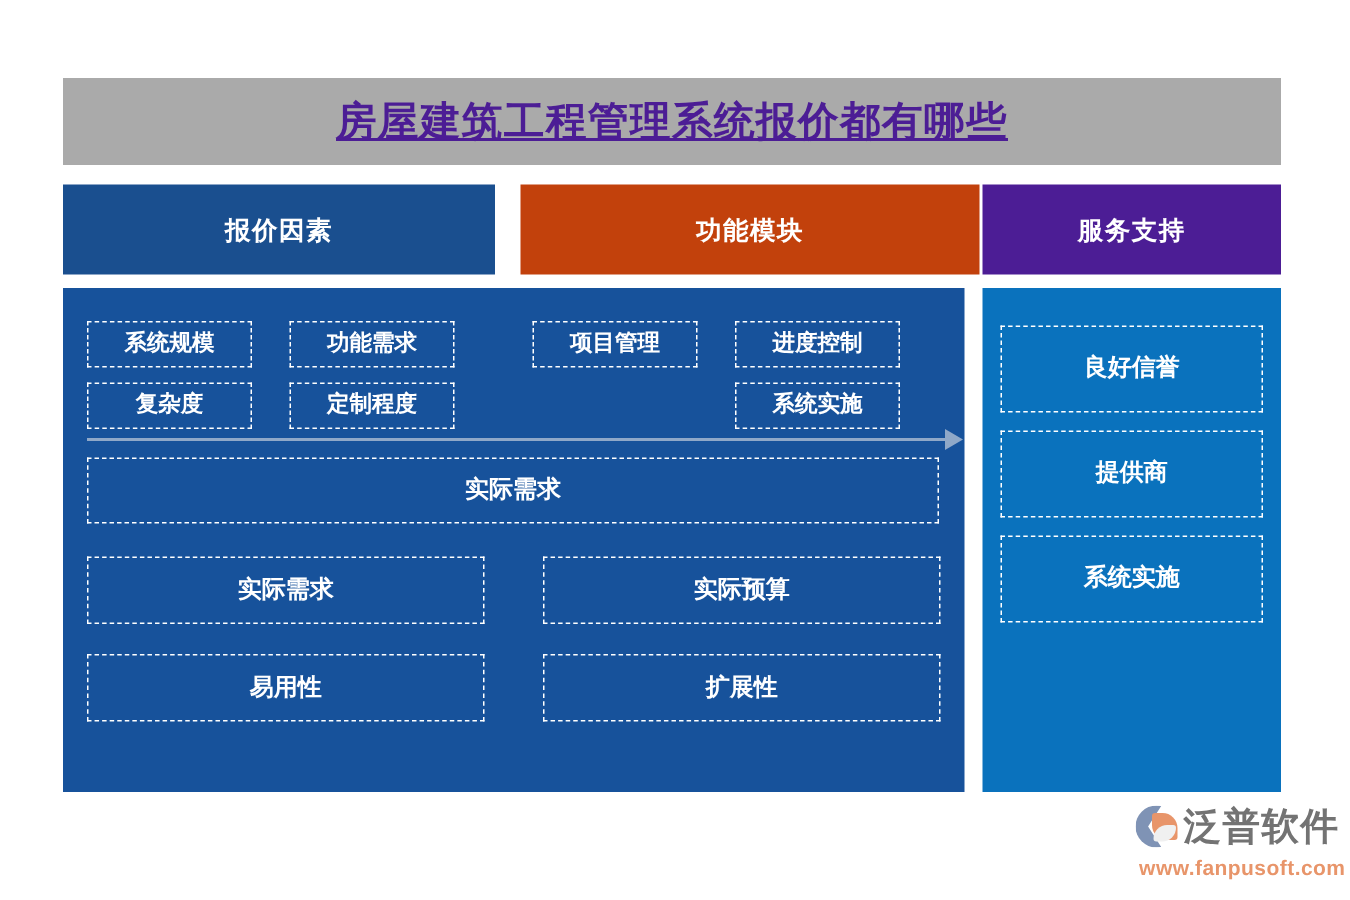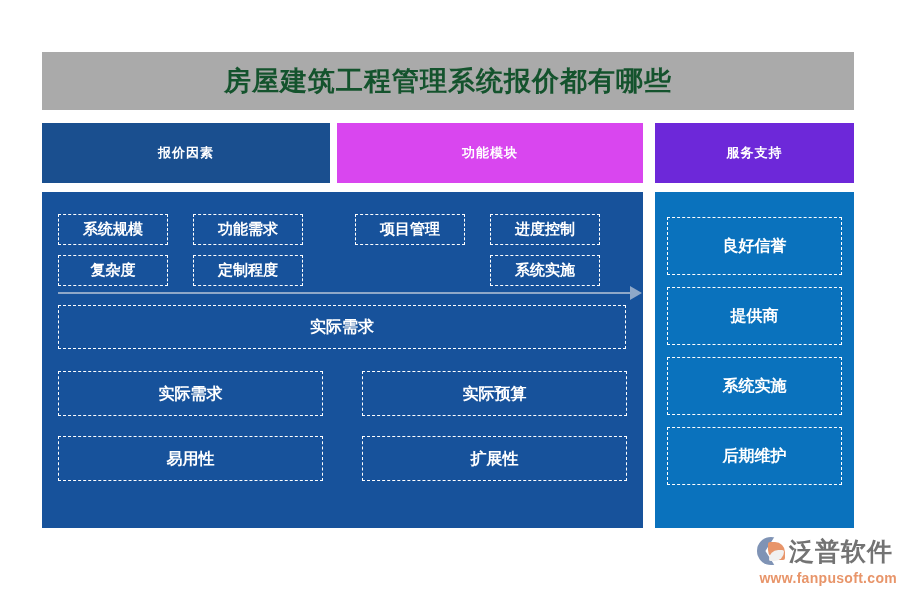--- a/index.html
+++ b/index.html
@@ -27,43 +27,44 @@
     left: 42px;
     top: 52px;
     width: 812px;
     height: 58px;
     background: #aaaaaa;
     display: flex;
     align-items: center;
     justify-content: center;
   }
   .title-text {
-    color: #14532d;
+    color: #4c1d95;
     font-size: 27px;
     font-weight: bold;
     letter-spacing: 1px;
     white-space: nowrap;
+    text-decoration: underline;
   }
 
   
   .tab {
     position: absolute;
     top: 123px;
     height: 60px;
     display: flex;
     align-items: center;
     justify-content: center;
     color: #ffffff;
-    font-size: 13px;
+    font-size: 17px;
     font-weight: bold;
     letter-spacing: 1px;
   }
   .tab-1 { left: 42px;  width: 288px; background: #1a4f8f; }
-  .tab-2 { left: 337px; width: 306px; background: #d946ef; }
-  .tab-3 { left: 655px; width: 199px; background: #6d28d9; }
+  .tab-2 { left: 347px; width: 306px; background: #c2410c; }
+  .tab-3 { left: 655px; width: 199px; background: #4c1d95; }
 
   
   .panel-left {
     position: absolute;
     left: 42px;
     top: 192px;
     width: 601px;
     height: 336px;
     background: #17529b;
   }
@@ -236,21 +237,20 @@
   <div class="dbox pair-box pair-left  pair-row1">实际需求</div>
   <div class="dbox pair-box pair-right pair-row1">实际预算</div>
   <div class="dbox pair-box pair-left  pair-row2">易用性</div>
   <div class="dbox pair-box pair-right pair-row2">扩展性</div>
 
   <div class="panel-right"></div>
 
   <div class="dbox right-box rb-1">良好信誉</div>
   <div class="dbox right-box rb-2">提供商</div>
   <div class="dbox right-box rb-3">系统实施</div>
-  <div class="dbox right-box rb-4">后期维护</div>
 
   <div class="logo">
     <div class="logo-row">
       <div class="logo-mark">
         <div class="crescent"></div>
         <div class="leaf"></div>
         <div class="leaf-b"></div>
       </div>
       <div class="logo-cn">泛普软件</div>
     </div>

